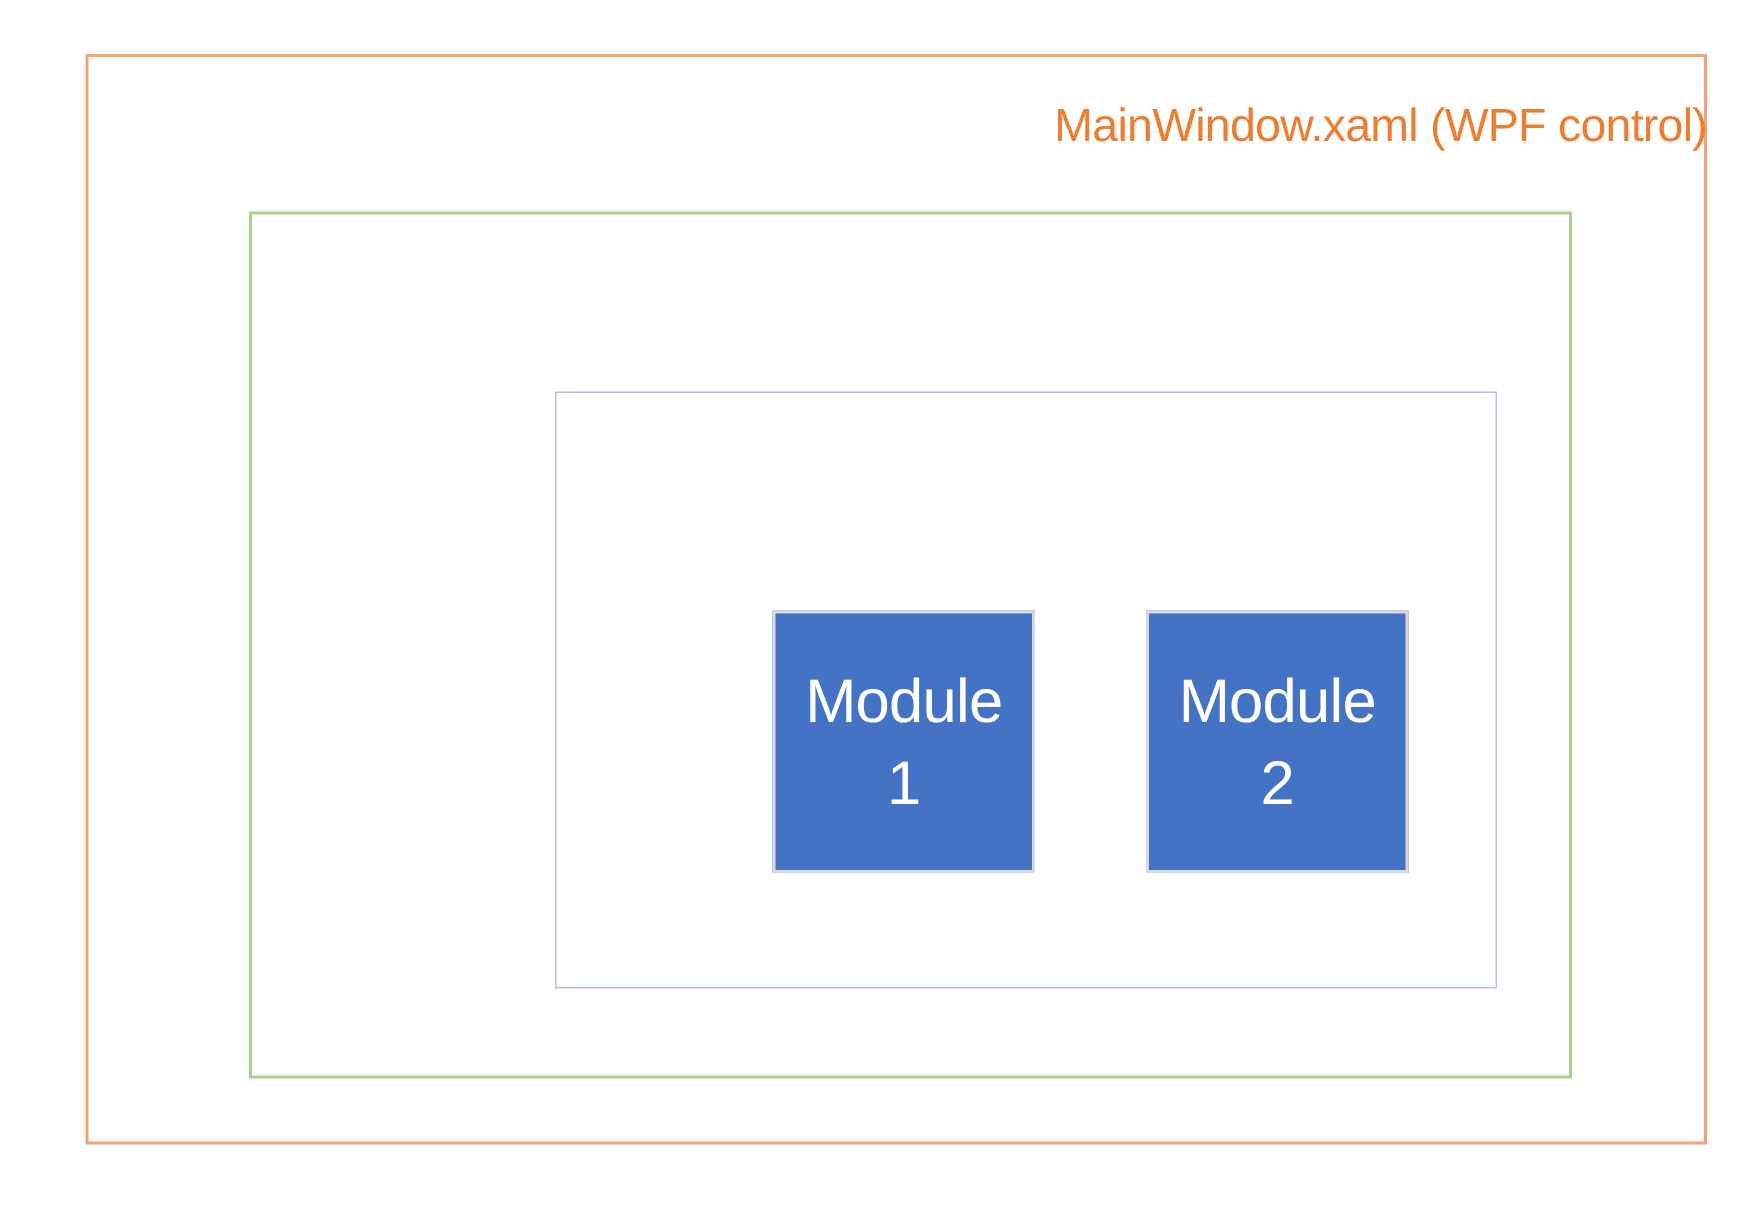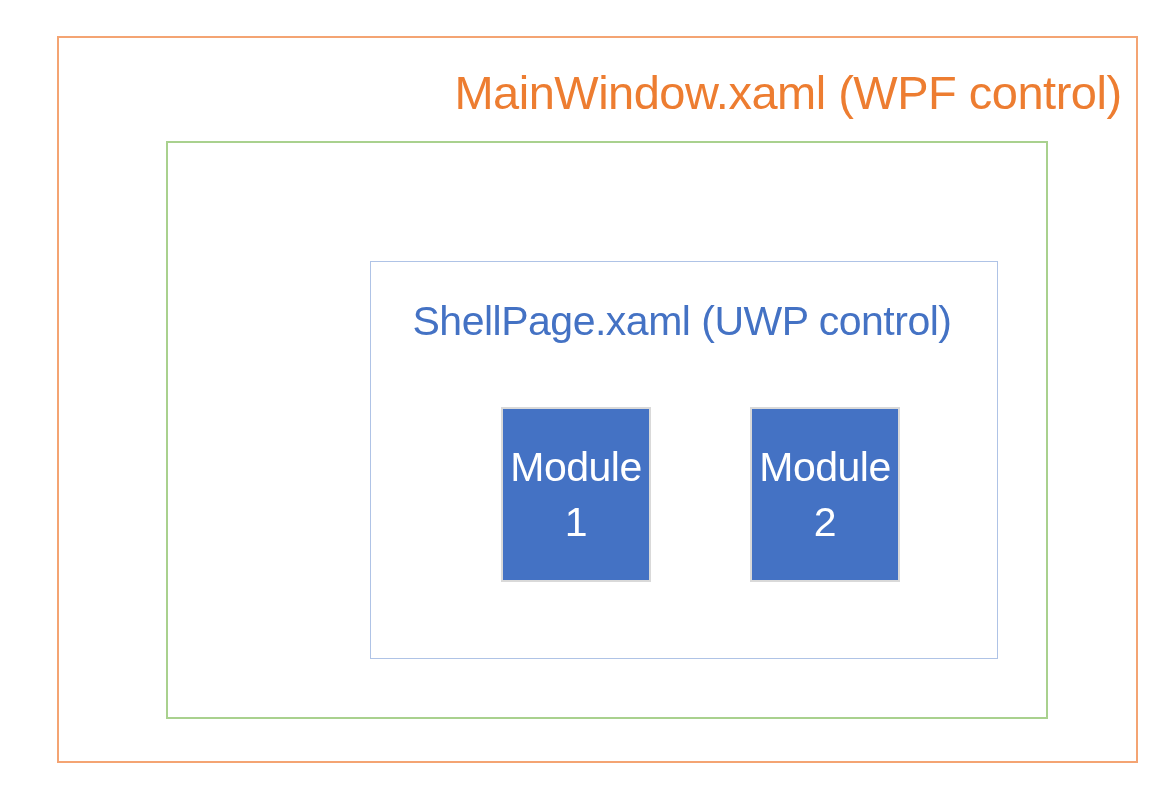--- a/index.html
+++ b/index.html
@@ -45,72 +45,73 @@
     position: absolute;
     text-align: center;
     white-space: nowrap;
     line-height: 1.15;
     letter-spacing: -0.5px;
   }
   .main-window-label {
     left: 438px;
     top: 66px;
     width: 700px;
-    font-size: 47px;
+    font-size: 31px;
     color: #ed7d31;
+    text-align: right;
   }
   .xaml-host-label {
     left: 639px;
     top: 176px;
     width: 400px;
     font-size: 41px;
     color: #70ad47;
   }
   .shell-page-label {
     left: 382px;
     top: 298px;
     width: 600px;
     font-size: 41px;
     color: #4472c4;
   }
   .module-box {
     position: absolute;
     top: 407px;
-    width: 150px;
+    width: 175px;
     height: 175px;
     background: #4472c4;
     border: 2px solid #d9d9d9;
     box-sizing: border-box;
     display: flex;
     flex-direction: column;
     align-items: center;
     justify-content: center;
     color: #ffffff;
     font-size: 41px;
     line-height: 1.32;
     letter-spacing: -0.5px;
+    margin-left: 14px;
   }
   .module-1 { left: 501px; }
   .module-2 { left: 750px; }
 </style>
 </head>
 <body>
 
 <div class="canvas">
 
   <div class="box main-window-box"></div>
 
   <div class="diagram-label main-window-label">MainWindow.xaml (WPF control)</div>
 
   <div class="box xaml-host-box"></div>
 
 
   <div class="box shell-page-box"></div>
 
-  <div class="diagram-label shell-page-label">ShellPage.xaml (UWP control)</div>
 
   <div class="module-box module-1">
     <span>Module</span>
     <span>1</span>
   </div>
 
   <div class="module-box module-2">
     <span>Module</span>
     <span>2</span>
   </div>

